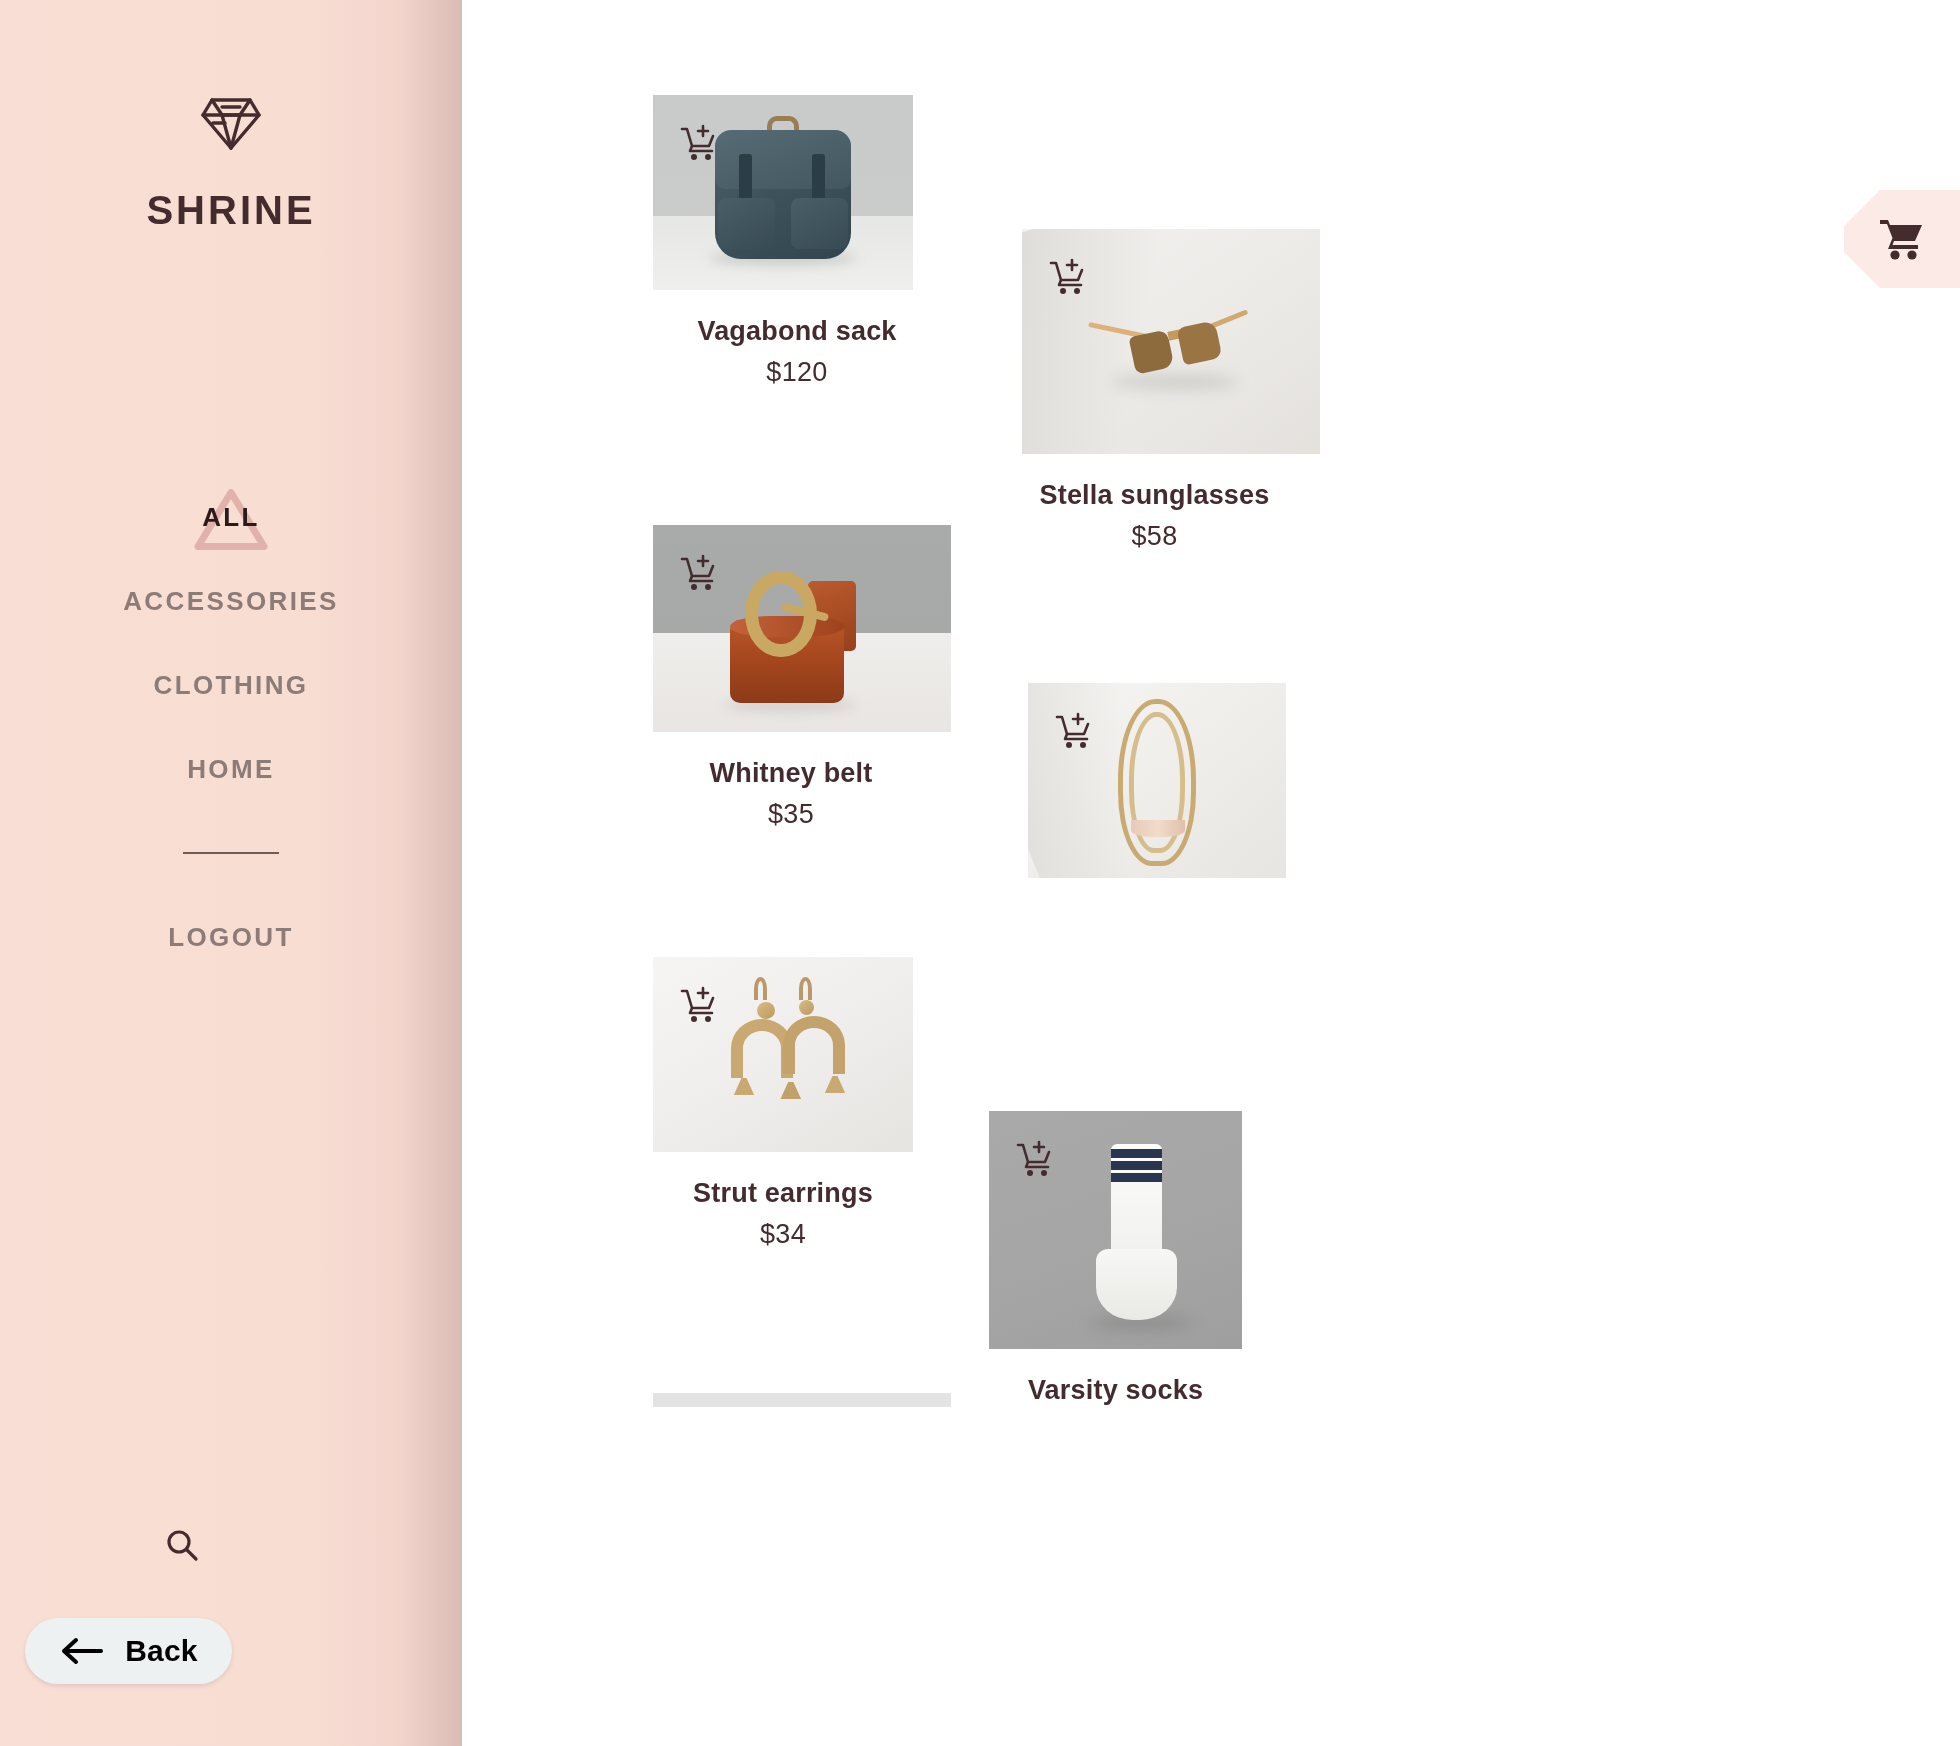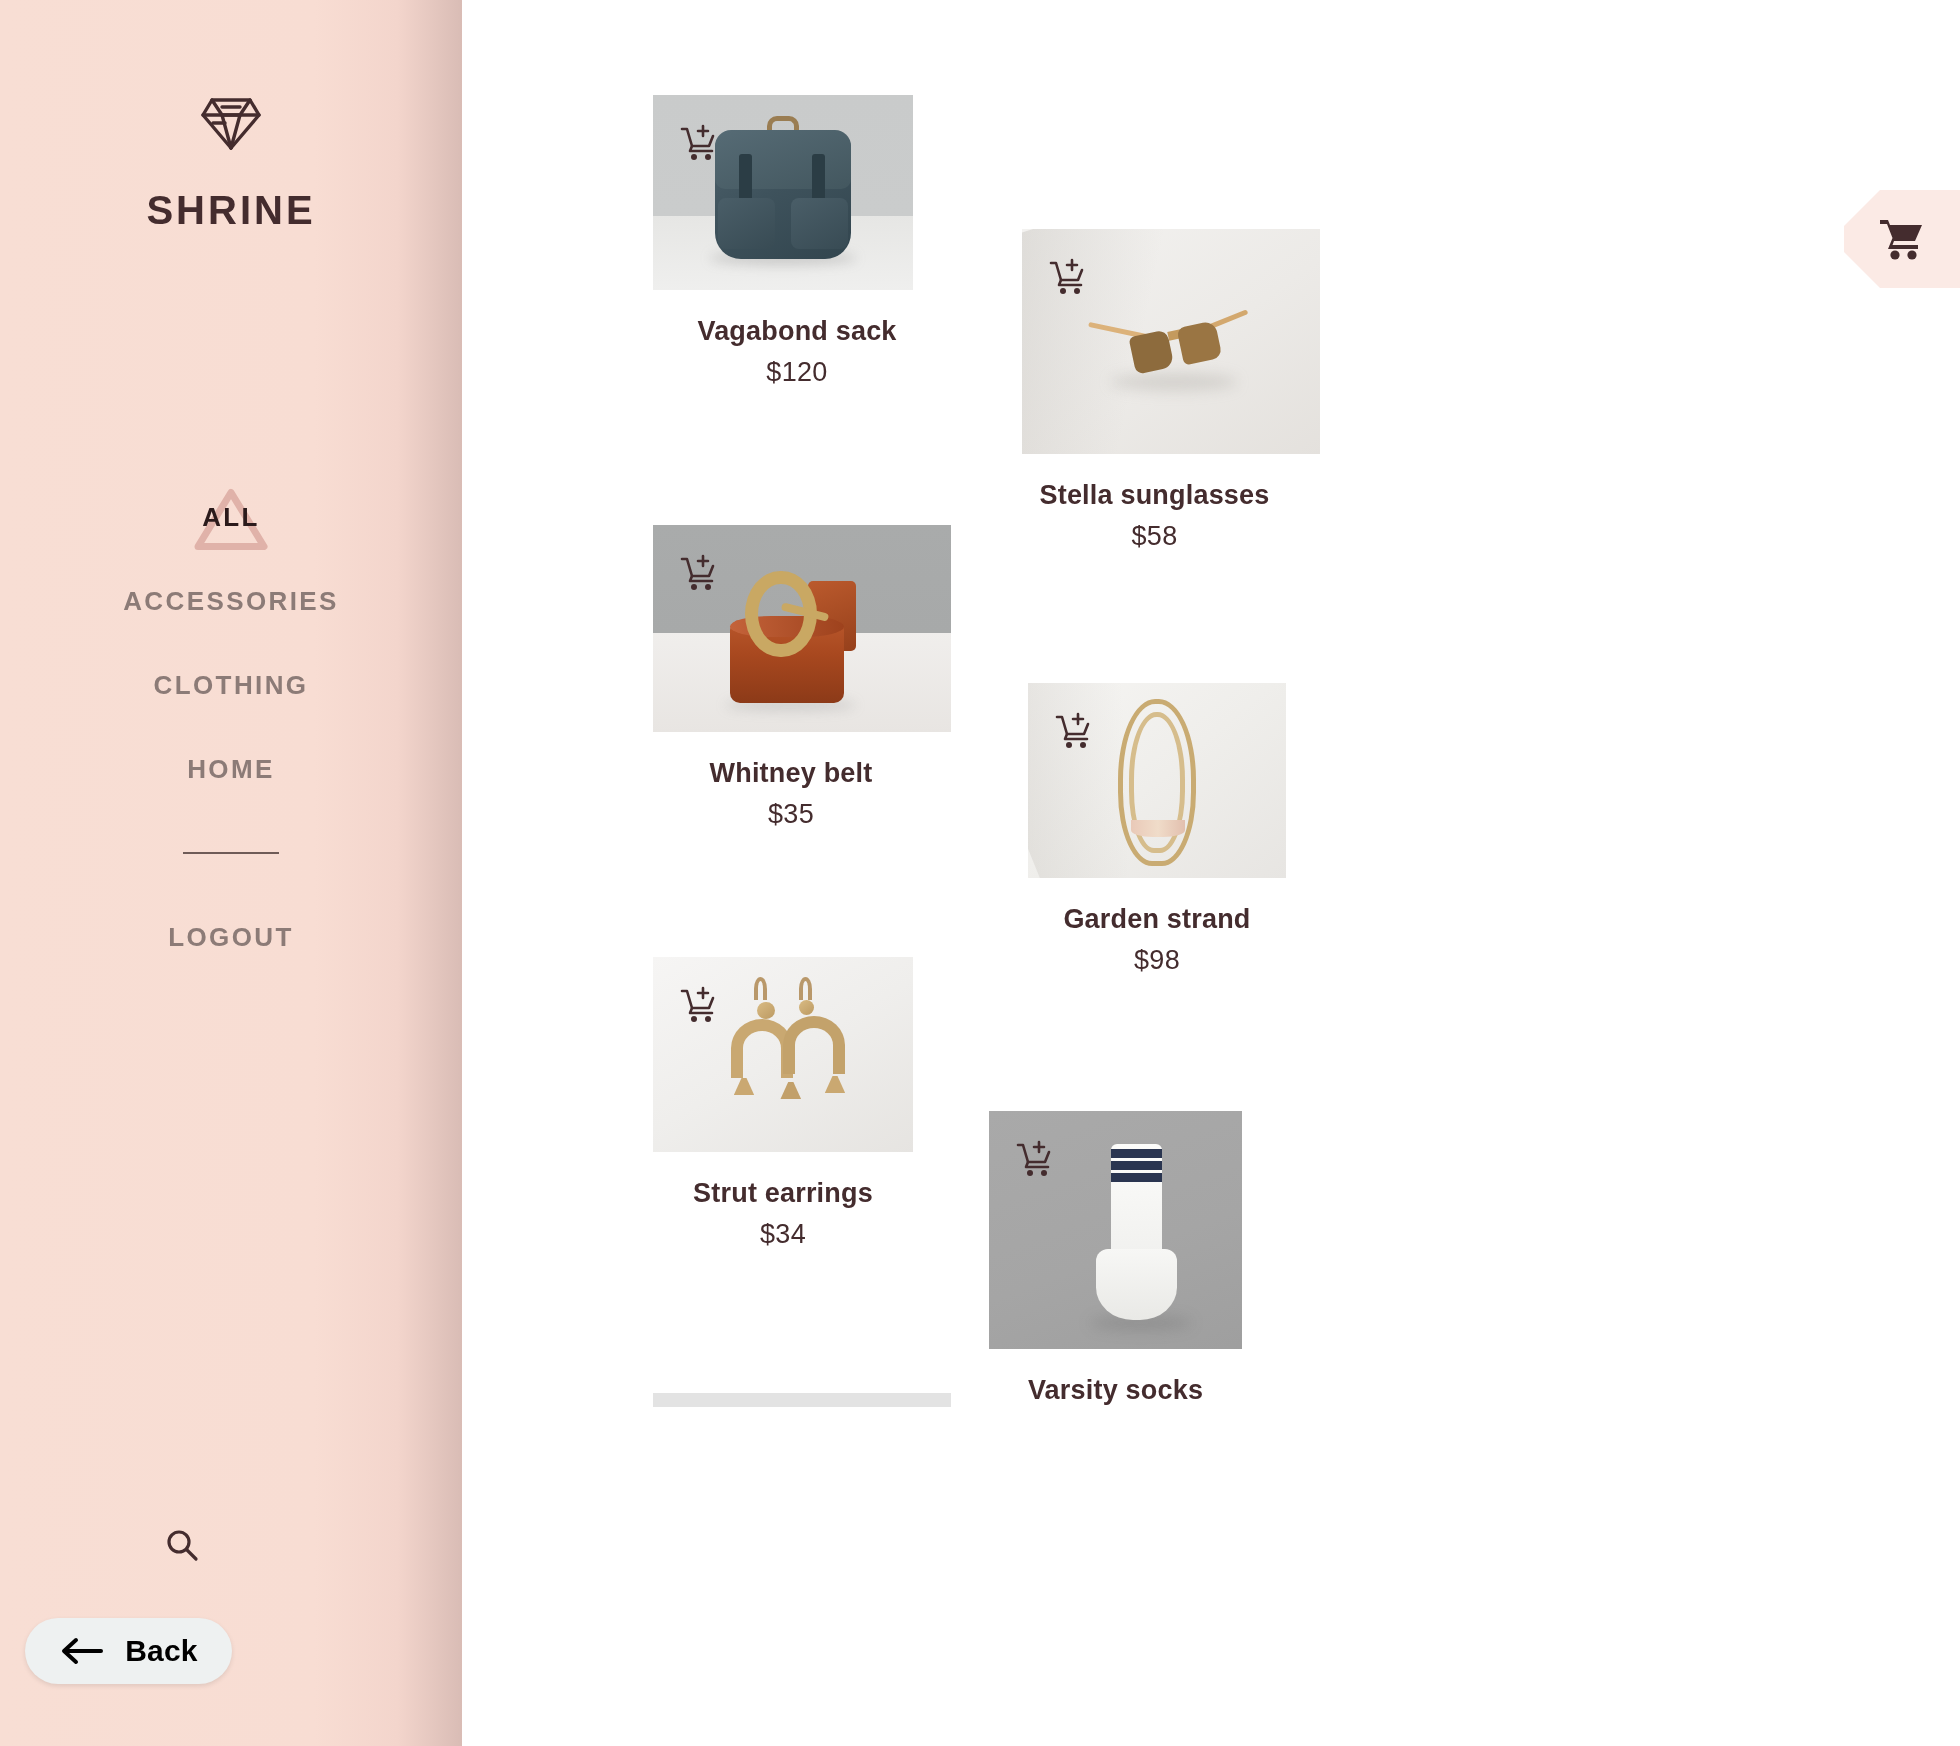--- a/index.html
+++ b/index.html
@@ -367,24 +367,20 @@
       <div class="cart-add">
         <svg width="42" height="38" viewBox="0 0 42 38" fill="none" stroke="#442c2e" stroke-width="2.6" stroke-linecap="round" stroke-linejoin="round">
           <path d="M23 2 v10 M18 7 h10"></path>
           <path d="M2 5 h5 l5 17 h17 l4 -10"></path>
           <path d="M12 22 l-2 5 h22"></path>
           <circle cx="14" cy="33" r="3" fill="#442c2e" stroke="none"></circle>
           <circle cx="28" cy="33" r="3" fill="#442c2e" stroke="none"></circle>
         </svg>
       </div>
     </div>
-    <div class="caption">
-      <div class="pname">Garden strand</div>
-      <div class="pprice">$98</div>
-    </div>
   </div>
 
   <div class="card" style="left:191px; top:957px; width:260px;">
     <div class="photo" style="width:260px; height:195px;">
       <div class="scene sc-ear">
         <div class="er-hook-l"></div>
           <div class="er-hook-r"></div>
         <div class="er-disc-l"></div>
           <div class="er-disc-r"></div>
         <div class="er-arc-l"></div>

